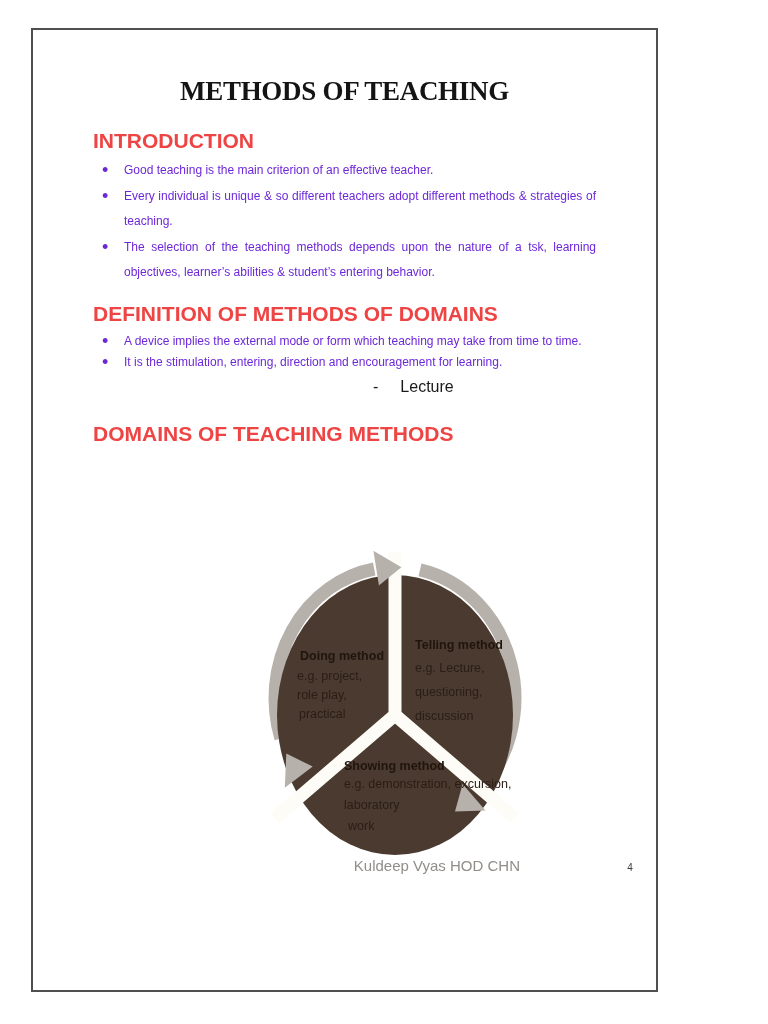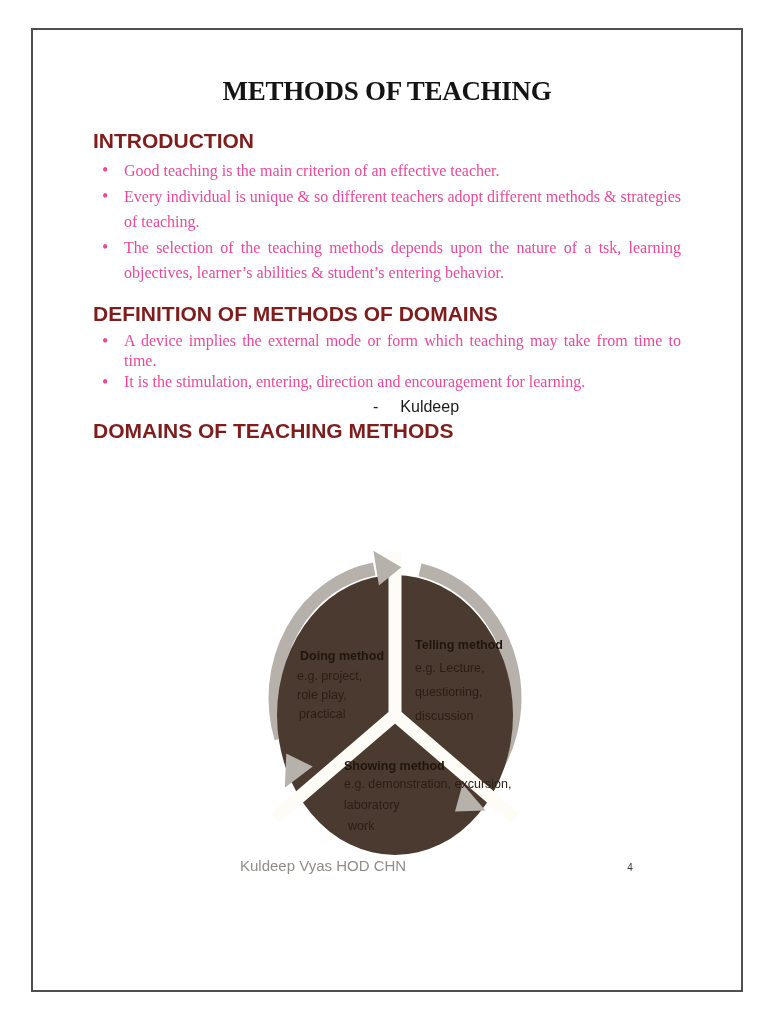--- a/index.html
+++ b/index.html
@@ -8,56 +8,55 @@
     width: 768px; height: 1024px;
     background: #ffffff;
     position: relative;
     font-family: "Liberation Sans", sans-serif;
     color: #1a1a1a;
     overflow: hidden;
   }
   .frame {
     position: absolute;
     left: 31px; top: 28px;
-    width: 712px; height: 964px;
+    width: 627px; height: 964px;
     border: 2px solid #4f4f4f;
     background: #ffffff;
   }
   .content { padding: 46px 60px 0 60px; }
 
   .doc-title {
     font-family: "Liberation Serif", serif;
     font-weight: bold;
     font-size: 27px;
     letter-spacing: -0.3px;
     text-align: center;
     color: #141414;
     margin: 0;
   }
   .sec-heading {
     font-family: "Liberation Sans", sans-serif;
     font-weight: bold;
     font-size: 21px;
-    color: #7f1d1d;
+    color: #ef4444;
     margin: 0;
   }
   .h-intro  { margin-top: 22px; }
   .h-def    { margin-top: 17px; }
-  .h-dom    { }
+  .h-dom    { margin-top: 23px; }
 
   ul.bullets { margin: 5px 0 0 0; padding: 0; list-style: none; }
   ul.bullets li {
     position: relative;
     padding-left: 31px;
-    font-size: 16px;
+    font-size: 12px;
     line-height: 25px;
     text-align: justify;
     margin-bottom: 1px;
-    color: #ec4899;
-    font-family: Liberation Serif, serif;
+    color: #6d28d9;
   }
   ul.bullets li::before {
     content: "\2022";
     position: absolute;
     left: 9px; top: 0;
     font-size: 18px;
   }
   ul.def-list li { line-height: 20px; }
 
   .attribution {
@@ -71,21 +70,21 @@
 
   .diagram-wrap { position: absolute; left: 265px; top: 548px; width: 260px; height: 312px; }
   .diagram-wrap svg { display: block; width: 260px; height: 312px; }
   .seg-title { font-family: "Liberation Sans", sans-serif; font-weight: bold; font-size: 12.5px; fill: #20150d; }
   .seg-line  { font-family: "Liberation Sans", sans-serif; font-size: 12.5px; fill: #2a1d14; }
 
   .diagram-caption {
     position: absolute;
     left: 240px; top: 857px;
     width: 280px;
-    text-align: left;
+    text-align: right;
     font-size: 15px;
     color: #918d89;
   }
   .page-number {
     position: absolute;
     left: 620px; top: 862px;
     width: 20px;
     text-align: center;
     font-size: 10px;
     color: #3a3a3a;
@@ -106,21 +105,21 @@
       <li>The selection of the teaching methods depends upon the nature of a tsk, learning objectives, learner’s abilities &amp; student’s entering behavior.</li>
     </ul>
 
     <h2 class="sec-heading h-def">DEFINITION OF METHODS OF DOMAINS</h2>
     <ul class="bullets def-list">
       <li>A device implies the external mode or form which teaching may take from time to time.</li>
       <li>It is the stimulation, entering, direction and encouragement for learning.</li>
     </ul>
     <div class="attribution">
       <span class="dash">-</span>
-      <span>Kuldeep</span>
+      <span>Lecture</span>
     </div>
 
     <h2 class="sec-heading h-dom">DOMAINS OF TEACHING METHODS</h2>
   </div>
 </div>
 
 <div class="diagram-wrap">
   <svg viewBox="0 0 260 312">
 
     <g>

